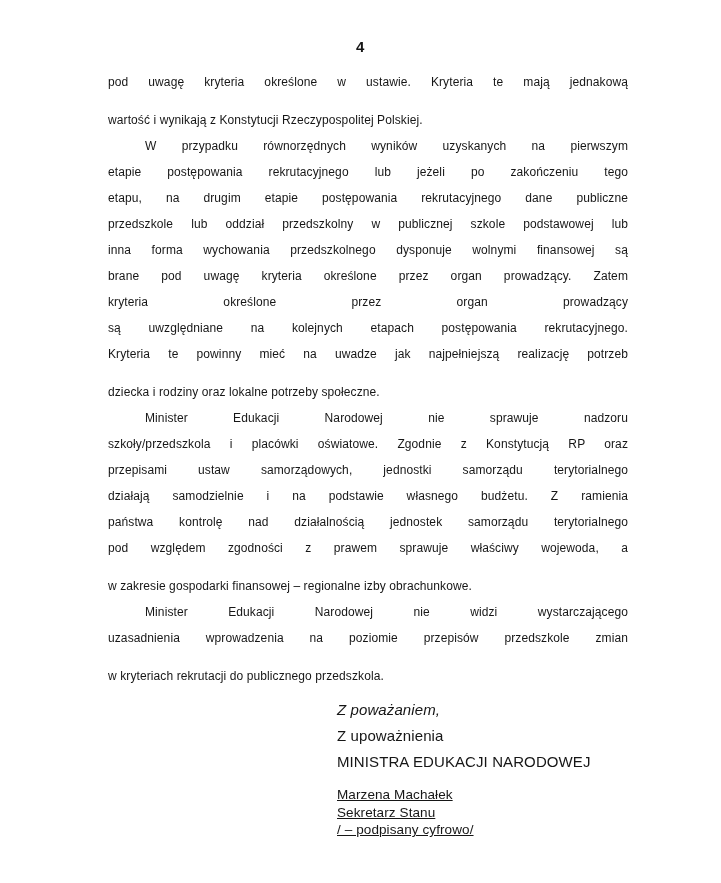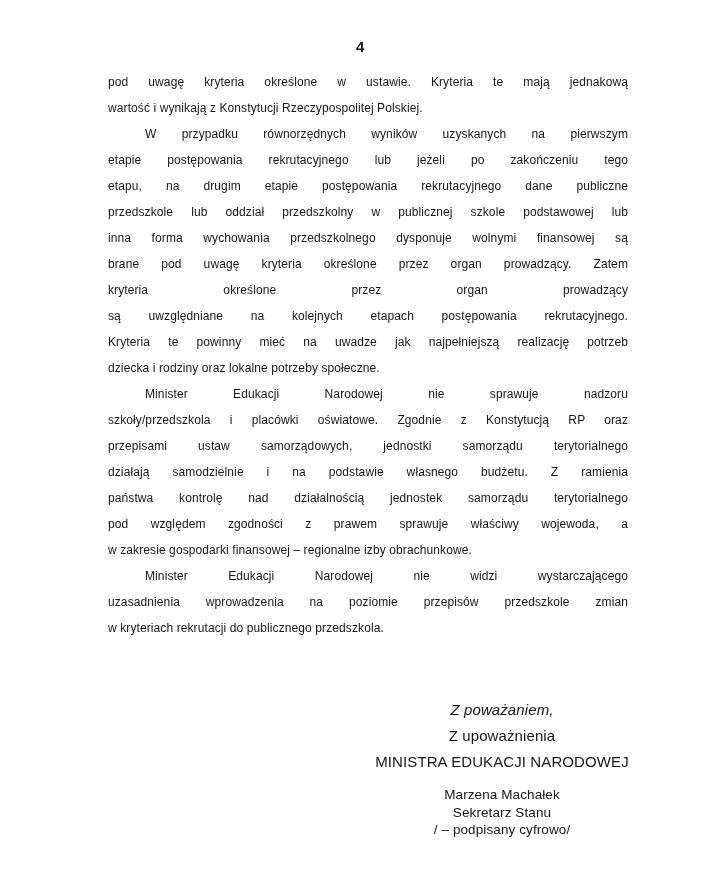--- a/index.html
+++ b/index.html
@@ -39,41 +39,43 @@
   .para {
     margin: 0;
     padding: 0;
   }
   .line {
     text-align: justify;
     text-align-last: justify;
   }
   .line.last {
     text-align-last: left;
+    margin-top: 12px;
   }
   .line.indent {
     text-indent: 37px;
   }
   .signature {
     position: absolute;
     top: 697px;
     left: 337px;
     width: 330px;
-    text-align: center;
+    text-align: left;
     font-size: 15px;
     line-height: 26px;
     letter-spacing: 0.1px;
   }
   .sig-closing {
     font-style: italic;
   }
   .signer {
     margin-top: 11px;
     font-size: 13.5px;
     line-height: 17.5px;
+    text-decoration: underline;
   }
 </style>
 </head>
 <body>
 
 <div class="page">
 
   <div class="page-number">4</div>
 
   <div class="content" id="paragraph-container">

